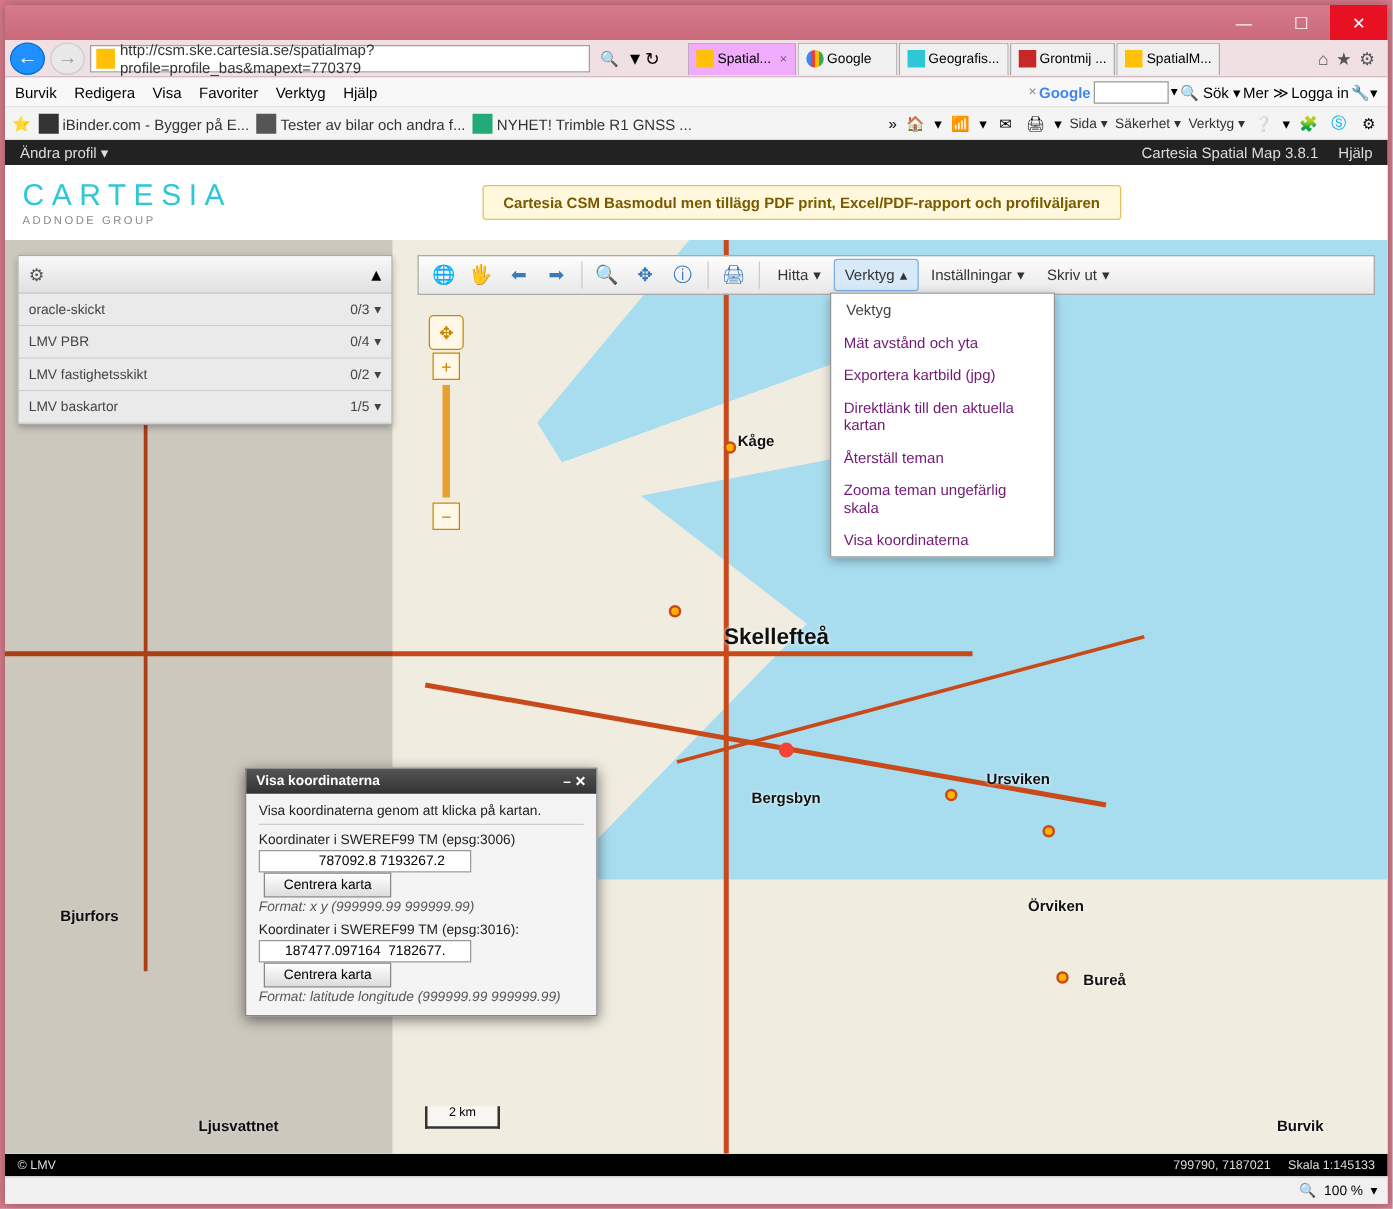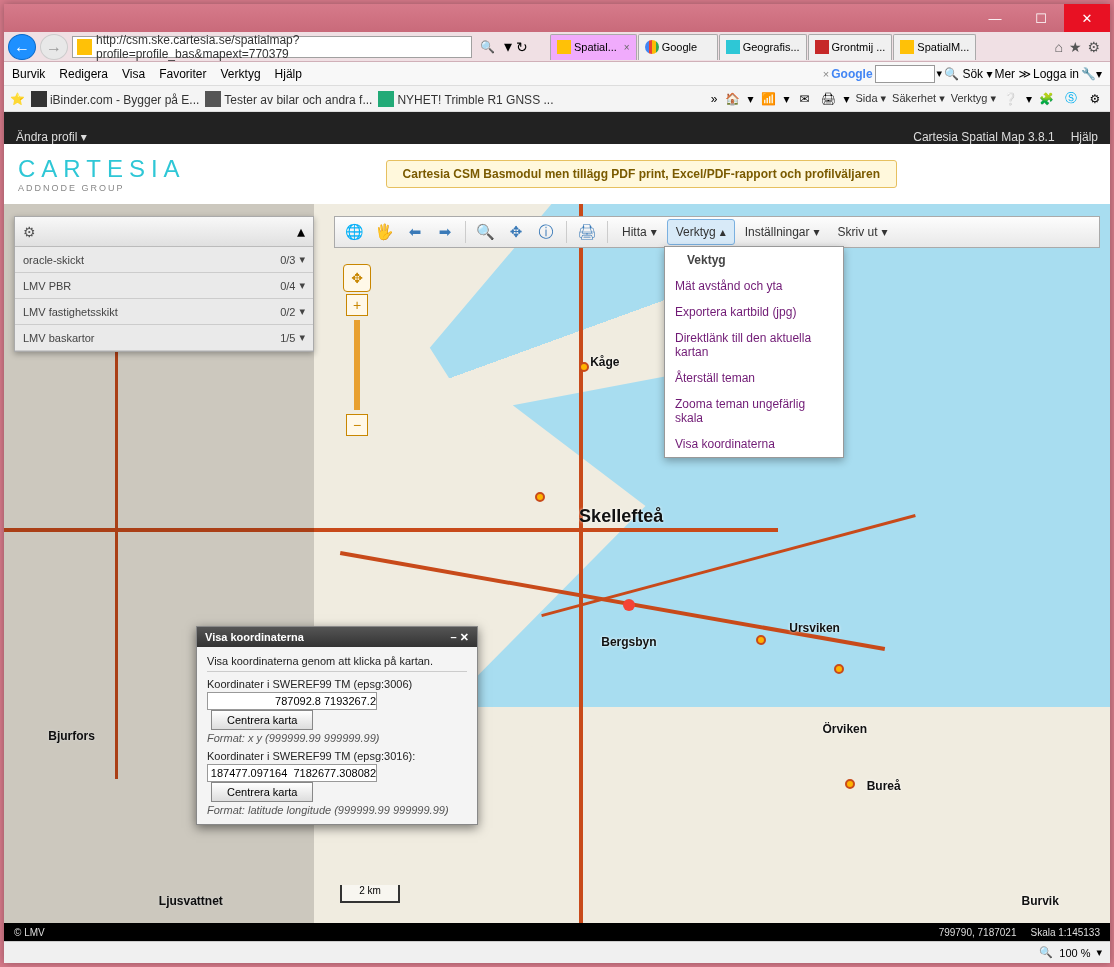--- a/index.html
+++ b/index.html
@@ -40,21 +40,21 @@
 
 .bmrow { height:26px; display:flex; align-items:center; padding:0 6px; gap:6px; font-size:12px; background:#f4f4f4; border-bottom:1px solid #ddd; }
 .bm { display:flex; align-items:flex-end; gap:3px; color:#333; }
 .bm .i { width:16px; height:16px; background:#333; }
 .bmrow .sp { flex:1; }
 .mini-icon { width:18px; height:18px; display:flex; align-items:center; justify-content:center; font-size:12px; }
 .tbtxt { font-size:11px; color:#333; display:flex; align-items:center; gap:2px; }
 .skype { color:#00aff0; }
 
 
-.appbar { height:32px; background:#222; color:#ddd; display:flex; align-items:flex-end; padding:0 12px; font-size:12px; }
+.appbar { height:20px; background:#222; color:#ddd; display:flex; align-items:center; padding:0 12px; font-size:12px; }
 .appbar .sp { flex:1; }
 
 
 .logorow { height:60px; background:#fff; display:flex; align-items:center; padding:0 14px; gap:20px; }
 .logo { color:#2ec7d6; font-size:24px; letter-spacing:6px; font-weight:400; }
 .sublogo { color:#888; font-size:9px; letter-spacing:2px; }
 .banner { flex:0 0 auto; margin-left:180px; padding:6px 16px; background:#fff8dc; border:1px solid #e6c060; color:#7a5a00; font-size:12px; font-weight:600; border-radius:3px; }
 
 
 .main { flex:1; position:relative; background:#ccecf4; overflow:hidden; }
@@ -80,35 +80,35 @@
 
 
 .maptb { position:absolute; left:330px; right:10px; top:12px; height:32px; background:linear-gradient(#fdfdfd,#e8e8e8); border:1px solid #aaa; display:flex; align-items:center; padding:0 6px; gap:2px; font-size:12px; color:#333; }
 .mtb-btn { width:28px; height:26px; display:flex; align-items:center; justify-content:center; font-size:15px; color:#3a7ab8; border-radius:3px; }
 .mtb-sep { width:1px; height:22px; background:#ccc; margin:0 4px; }
 .mtb-dd { padding:0 8px; height:26px; display:flex; align-items:center; gap:4px; border-radius:3px; }
 .mtb-dd.active { background:#d8eaf8; border:1px solid #7ab0e0; }
 
 
 .ddmenu { position:absolute; left:660px; top:42px; width:180px; background:#fff; border:1px solid #999; box-shadow:0 3px 8px rgba(0,0,0,.3); font-size:12px; }
-.dd-hdr { padding:6px 22px; font-weight:700; color:#444; }
+.dd-hdr { padding:6px 12px; font-weight:400; color:#444; }
 .dd-item { padding:6px 10px; color:#701a75; cursor:pointer; }
 
 
 .zoom { position:absolute; left:338px; top:60px; width:30px; display:flex; flex-direction:column; align-items:center; gap:2px; }
 .zoom .pan { width:28px; height:28px; border:1px solid #c88600; border-radius:4px; background:#fff8e8; display:flex; align-items:center; justify-content:center; color:#c88600; font-size:14px; }
 .zoom .zb { width:22px; height:22px; border:1px solid #c88600; background:#fff8e8; display:flex; align-items:center; justify-content:center; color:#c88600; font-size:14px; }
 .zoom .track { width:6px; height:90px; background:#e8a030; margin:2px 0; }
 
 
 .dlg { position:absolute; left:192px; top:422px; width:282px; background:#f4f4f4; border:1px solid #888; box-shadow:0 3px 10px rgba(0,0,0,.5); font-size:11px; }
 .dlg-t { height:20px; background:linear-gradient(#555,#333); color:#fff; display:flex; align-items:center; padding:0 8px; font-weight:600; justify-content:space-between; }
 .dlg-b { padding:8px 10px; color:#222; }
 .dlg-b hr { margin:4px 0; border:none; border-top:1px solid #ccc; }
-.dlg-b input { width:170px; height:18px; font-size:11px; text-align:right; border:1px solid #999; padding:0 0; }
+.dlg-b input { width:170px; height:18px; font-size:11px; text-align:right; border:1px solid #999; padding:0 20px; }
 .dlg-b button { height:20px; font-size:11px; padding:0 15px; border:1px solid #888; background:linear-gradient(#fff,#ddd); margin-left:4px; }
 .dlg-b .fmt { font-style:italic; color:#555; margin-top:2px; }
 .dlg-b .lbl { margin-top:6px; margin-bottom:2px; }
 
 
 .scale { position:absolute; left:336px; bottom:20px; width:60px; height:18px; border:2px solid #333; border-top:none; font-size:10px; text-align:center; background:rgba(255,255,255,.5); }
 
 
 .status { height:18px; background:#000; color:#ddd; display:flex; align-items:center; padding:0 10px; font-size:10px; }
 .status .sp { flex:1; }

